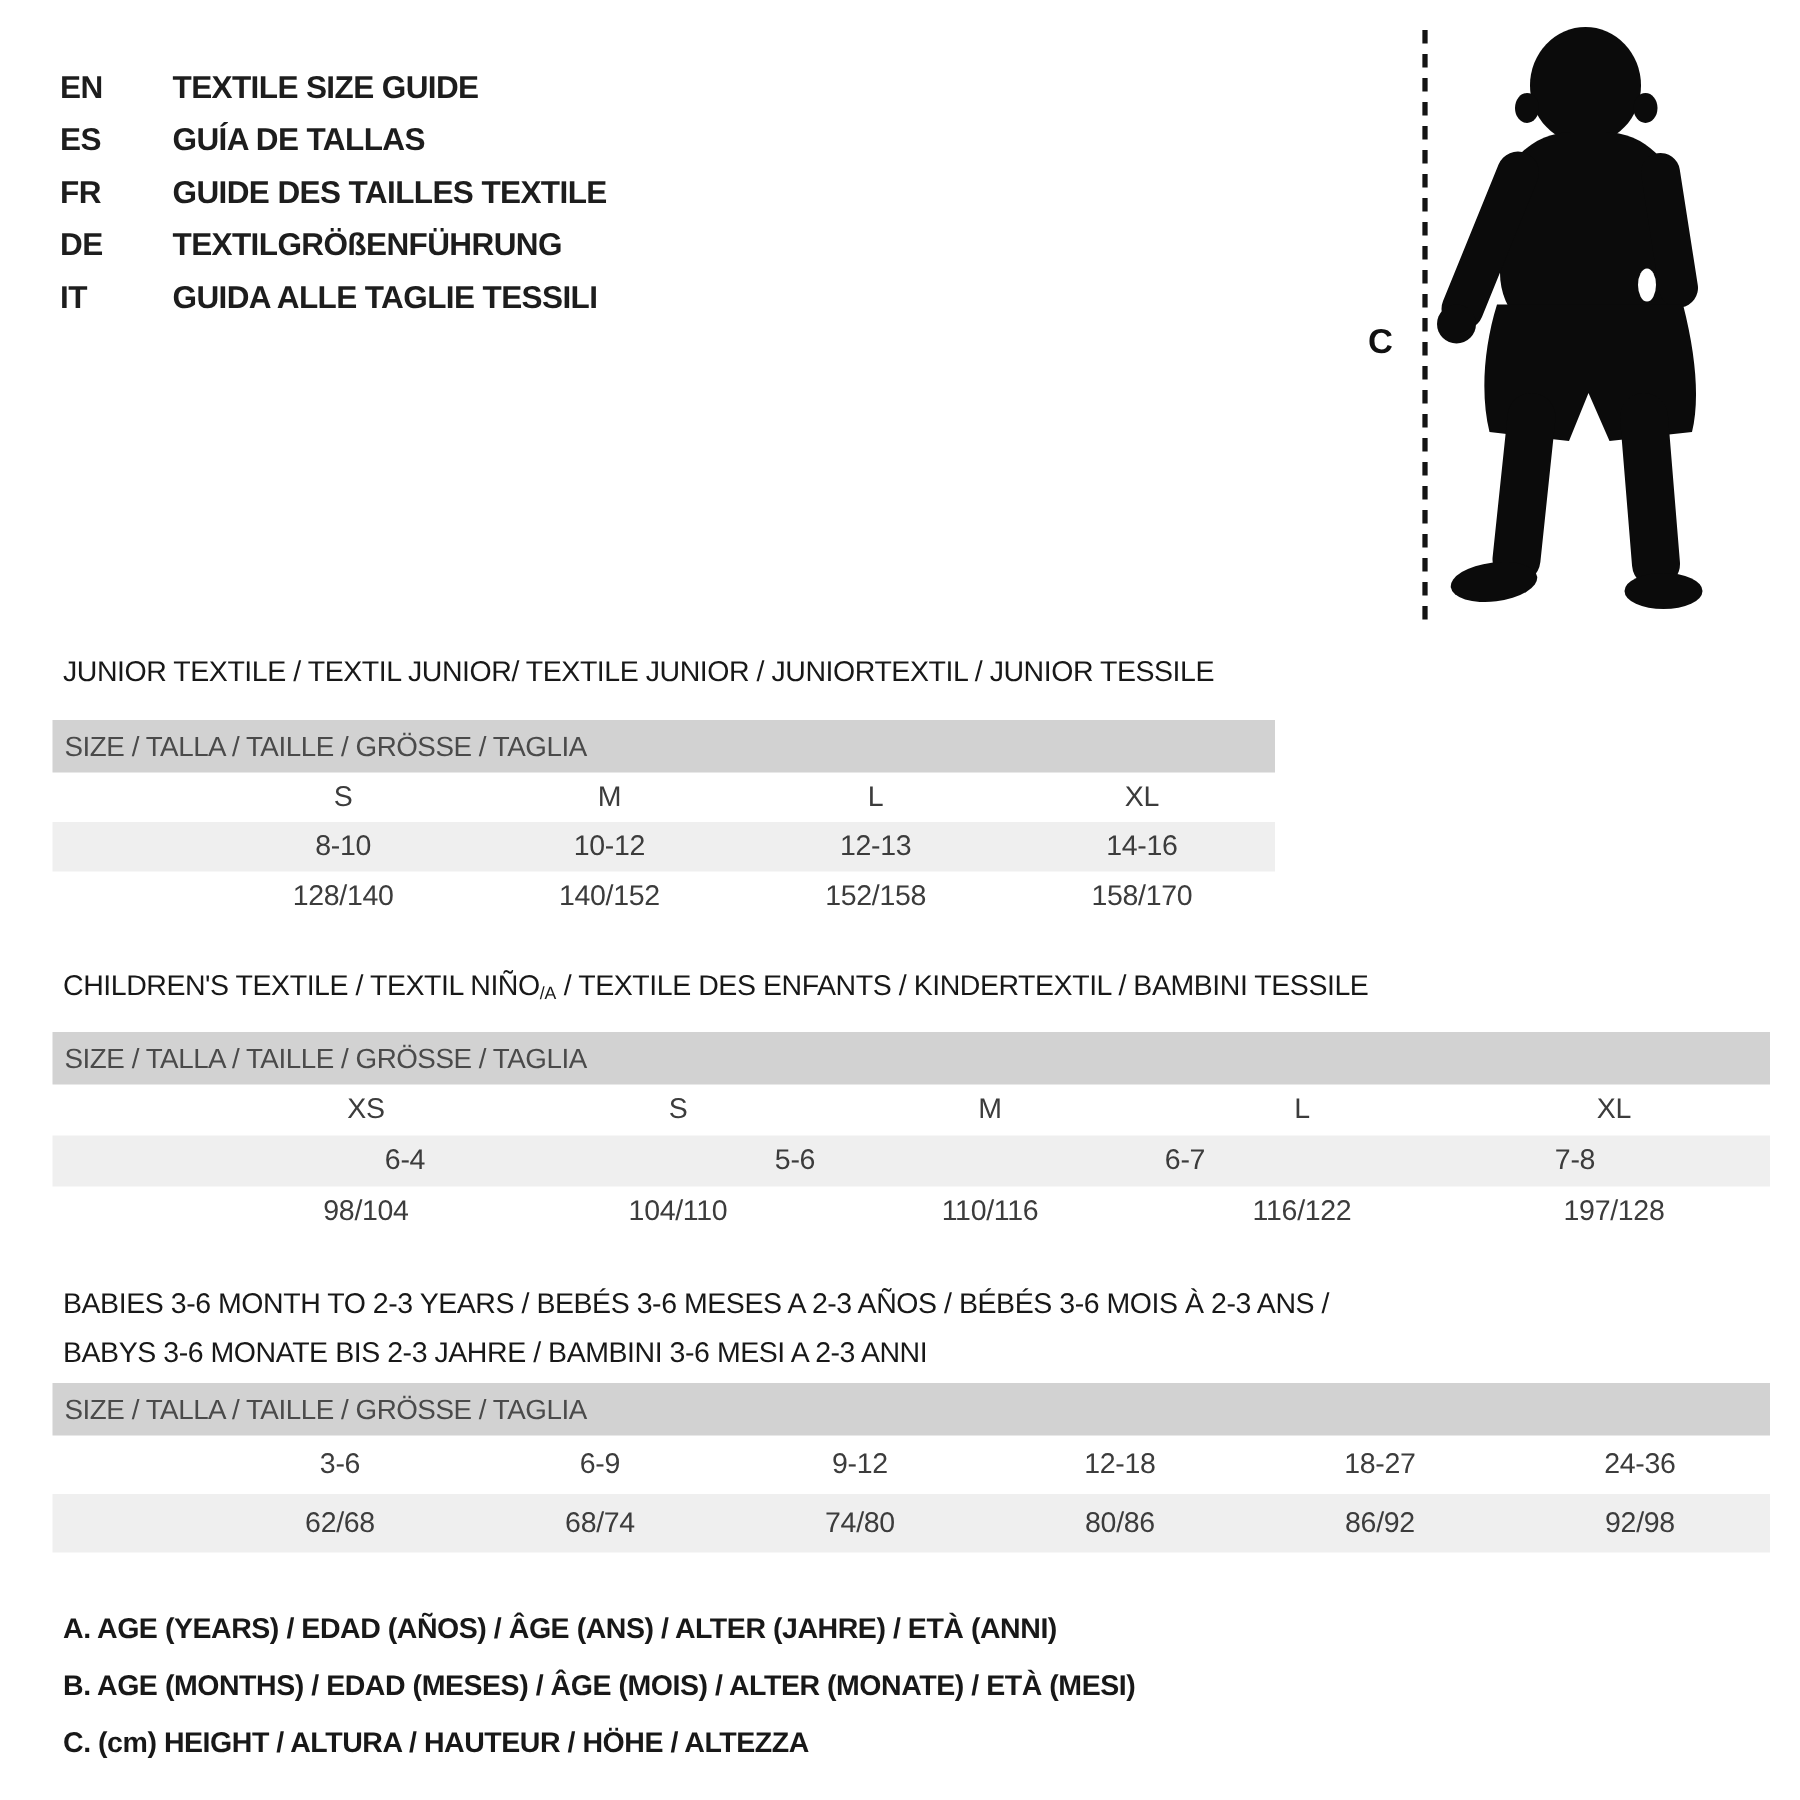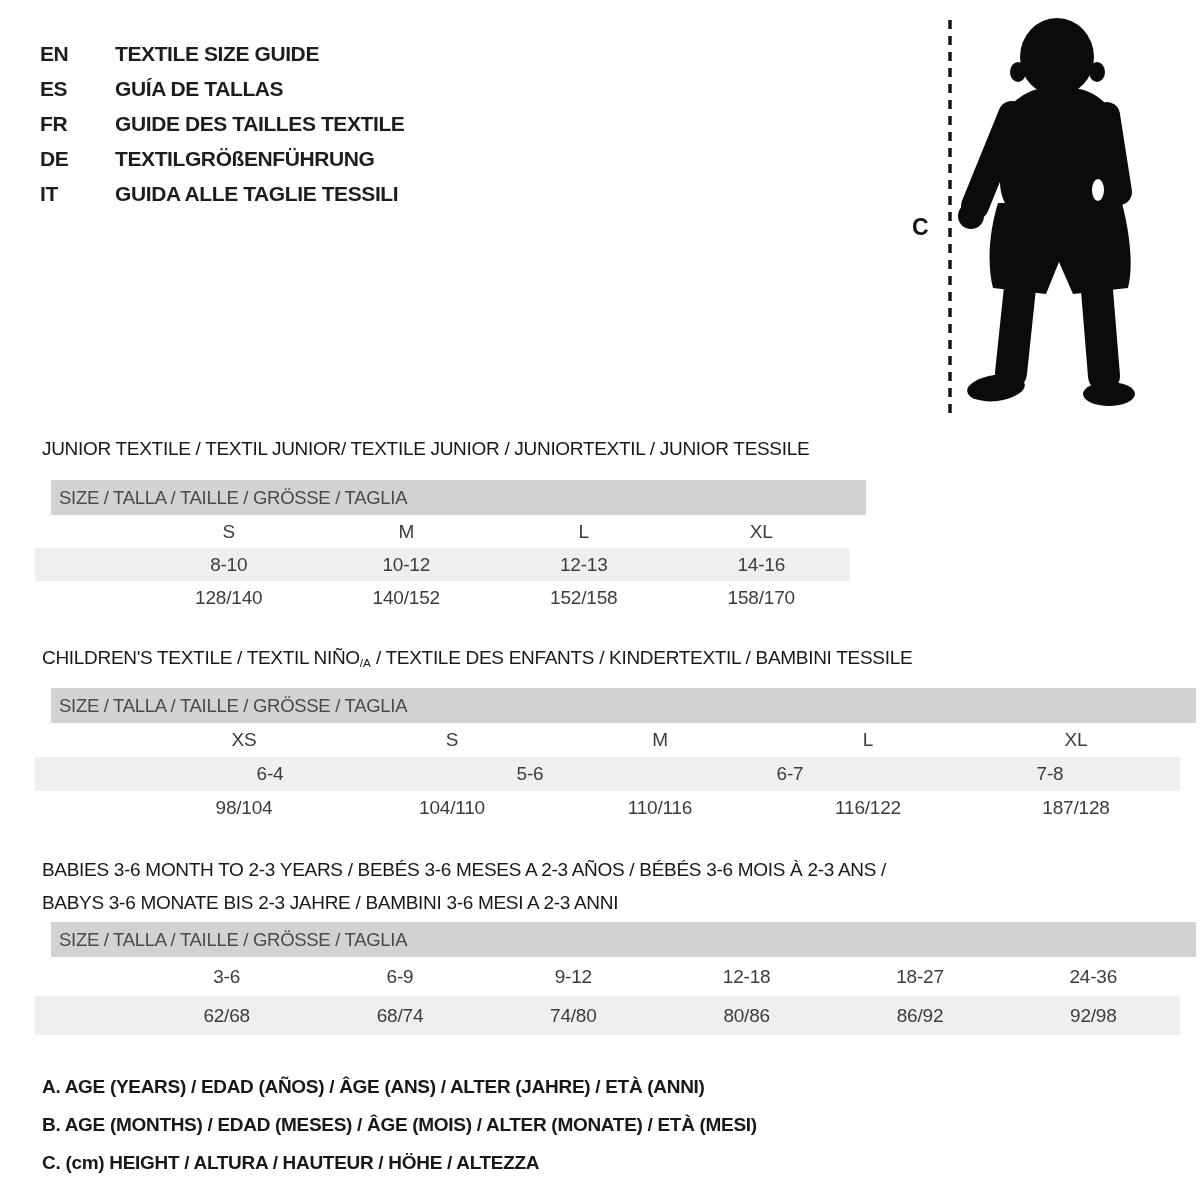--- a/index.html
+++ b/index.html
@@ -6,21 +6,21 @@
   .page{
     position:relative;
     width:1200px;height:1200px;
     background:var(--page-bg,#fff);
     font-family:"Liberation Sans",sans-serif;
     color:var(--text-dark,#1d1d1d);
     overflow:hidden;
   }
   
   .lang-block{position:absolute;left:40px;top:36px;}
-  .lang-row{display:flex;height:35px;align-items:center;}
+  .lang-row{display:flex;height:35px;align-items:flex-end;}
   .lang-code{
     width:75px;font-weight:bold;font-size:21px;letter-spacing:-0.4px;
   }
   .lang-label{
     font-weight:bold;font-size:21px;letter-spacing:-0.4px;white-space:nowrap;
   }
   
   .figure{position:absolute;left:900px;top:10px;width:250px;height:420px;}
   .measure-label{
     position:absolute;left:912px;top:214px;
@@ -29,21 +29,21 @@
   
   .tsection{position:absolute;}
   .tbl-title{
     position:absolute;left:7px;top:0;
     font-weight:normal;font-size:19px;letter-spacing:-0.3px;
     white-space:nowrap;color:#181818;
   }
   .tbl-title .title-line{line-height:33px;height:33px;}
   .tbl-title .sub{font-size:0.62em;vertical-align:-0.28em;letter-spacing:0;}
   .tbl-headerbar{
-    position:absolute;left:16px;width:100%;
+    position:absolute;left:0;width:100%;
     background:var(--header-bar-bg,#d2d2d2);
     color:var(--header-bar-text,#4a4a4a);
     font-size:18.5px;letter-spacing:-0.3px;
     padding-left:8px;box-sizing:border-box;
     white-space:nowrap;
   }
   .tbl-body{position:absolute;left:0;width:100%;}
   .trow{display:flex;width:100%;}
   .trow.shaded{background:var(--shaded-row-bg,#efefef);}
   .tcell{
@@ -187,21 +187,21 @@
           <div class="tcell">5-6</div>
           <div class="tcell">6-7</div>
           <div class="tcell">7-8</div>
         </div>
         <div class="trow">
           <div class="tcell label">C</div>
           <div class="tcell">98/104</div>
           <div class="tcell">104/110</div>
           <div class="tcell">110/116</div>
           <div class="tcell">116/122</div>
-          <div class="tcell">187/128</div>
+          <div class="tcell">197/128</div>
         </div>
       </div>
   </section>
 
   <section class="tsection" id="table-2">
     <div class="tbl-title">
         <div class="title-line">BABIES 3-6 MONTH TO 2-3 YEARS / BEBÉS 3-6 MESES A 2-3 AÑOS / BÉBÉS 3-6 MOIS À 2-3 ANS /</div>
         <div class="title-line">BABYS 3-6 MONATE BIS 2-3 JAHRE / BAMBINI 3-6 MESI A 2-3 ANNI</div>
       </div>
     <div class="tbl-headerbar">SIZE / TALLA / TAILLE / GRÖSSE / TAGLIA</div>

